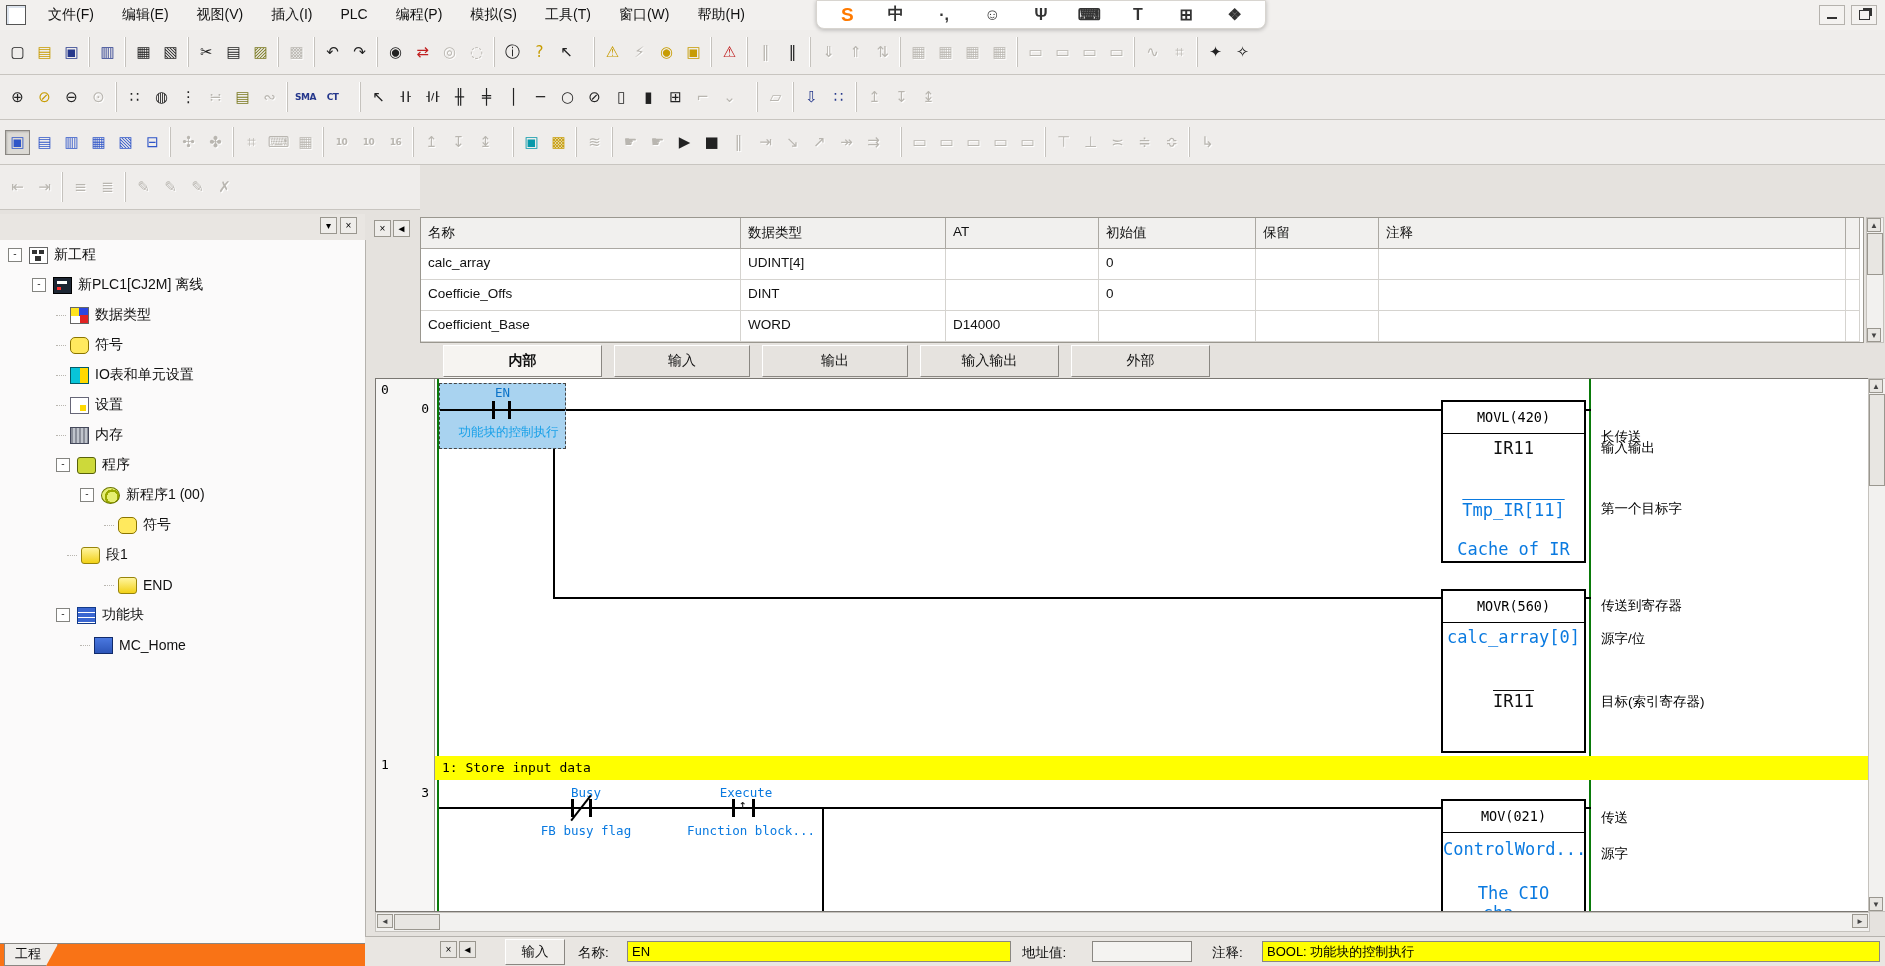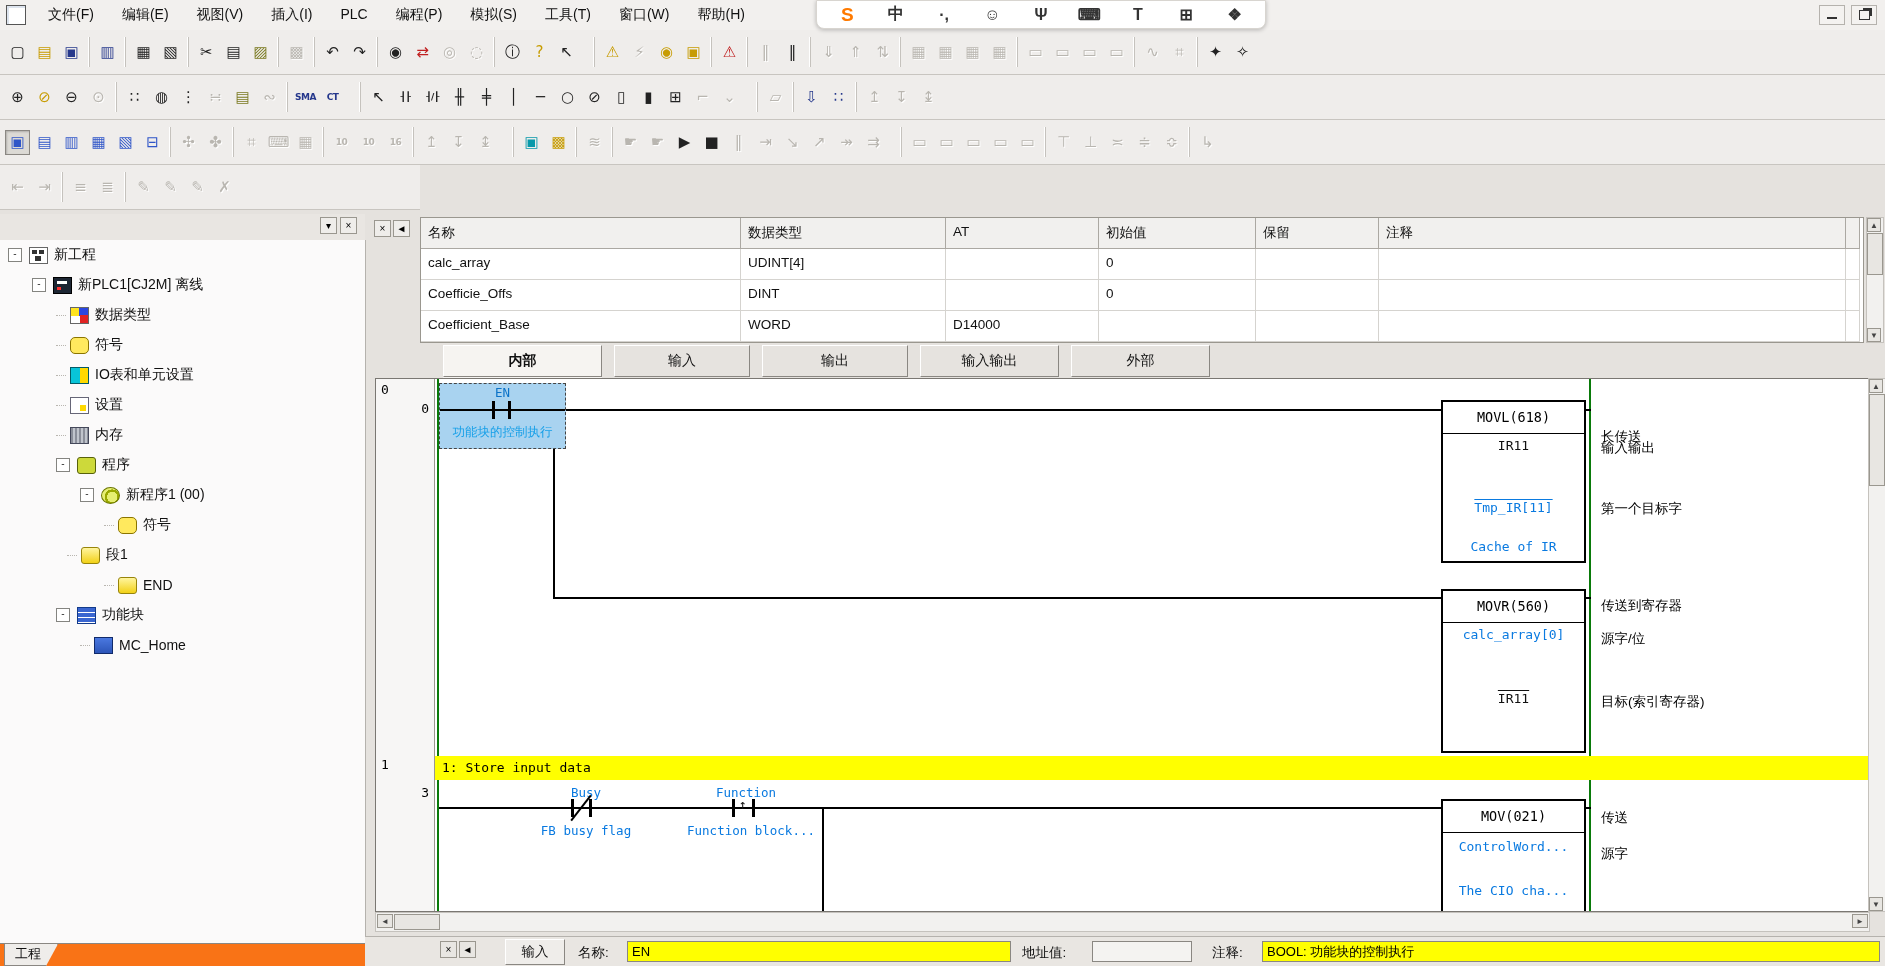--- a/index.html
+++ b/index.html
@@ -96,21 +96,21 @@
           border:1px solid #7a7772;overflow:hidden;font-family:"DejaVu Sans Mono",monospace;}
   #gutter{position:absolute;left:0;top:0;width:58px;height:532px;background:#f7f6f5;
           border-right:1px solid #9a978f;}
   .gnum{position:absolute;font-size:13px;color:#000;}
   .busbar{position:absolute;width:2px;background:#0a7a0a;top:0;height:532px;}
   .wire{position:absolute;height:2px;background:#000;}
   .vwire{position:absolute;width:2px;background:#000;}
   .lblock{position:absolute;width:141px;border:2px solid #000;background:#fff;}
   .lbhead{height:31px;border-bottom:1px solid #000;text-align:center;font-size:13.5px;
           line-height:30px;color:#000;}
-  .lbop{position:absolute;left:0;width:100%;text-align:center;font-size:13px;}
+  .lbop{position:absolute;left:0;width:100%;text-align:center;font-size:17px;}
   .opblue{color:#0a7ae0;}
   .ovl{text-decoration:overline;}
   .lcomment{position:absolute;left:1225px;font-family:"Liberation Sans",sans-serif;
             font-size:13.5px;color:#000;white-space:nowrap;}
   .cbar{position:absolute;width:3px;height:18px;background:#000;}
   .clabel{position:absolute;text-align:center;font-size:12.5px;color:#0a7ae0;white-space:nowrap;}
   #ensel{position:absolute;left:63px;top:4px;width:125px;height:64px;background:#a9d3f0;
          border:1px dashed #444;z-index:5;}
   #rcomment{position:absolute;left:59px;top:377px;width:1434px;height:24px;background:#ffff00;
             font-size:13px;line-height:23px;padding-left:7px;color:#000;}
@@ -530,25 +530,25 @@
     <div class="vwire" style="left:177px;top:66px;height:153px;"></div>
     <div class="wire" style="left:177px;top:218px;width:890px;"></div>
     <div class="wire" style="left:1206px;top:30px;width:9px;"></div>
     <div class="wire" style="left:1206px;top:218px;width:9px;"></div>
 
     <div id="ensel">
       <div class="clabel" style="left:0;top:1px;width:100%;color:#0b72c8;">EN</div>
       <div class="wire" style="left:0;top:25px;width:125px;"></div>
       <div class="cbar" style="left:52px;top:17px;"></div>
       <div class="cbar" style="left:68px;top:17px;"></div>
-      <div class="clabel" style="left:0;top:40px;width:100%;color:#18a0e8;">功能块的控制执行</div>
+      <div class="clabel" style="left:6px;top:40px;width:100%;color:#18a0e8;">功能块的控制执行</div>
     </div>
 
     <div class="lblock" style="left:1065px;top:21px;height:159px;">
-      <div class="lbhead">MOVL(618)</div>
+      <div class="lbhead">MOVL(420)</div>
       <div class="lbop" style="top:36px;">IR11</div>
       <div class="lbop opblue ovl" style="top:98px;">Tmp_IR[11]</div>
       <div class="lbop opblue" style="top:137px;">Cache of IR</div>
     </div>
     <div class="lcomment" style="top:23px;margin-top:26px;">长传送</div>
     <div class="lcomment" style="top:60px;">输入输出</div>
     <div class="lcomment" style="top:121px;">第一个目标字</div>
 
     <div class="lblock" style="left:1065px;top:210px;height:160px;">
       <div class="lbhead">MOVR(560)</div>
@@ -566,21 +566,21 @@
 
     <div>
       <div class="clabel" style="left:175px;top:406px;width:70px;">Busy</div>
       <div class="cbar" style="left:195px;top:420px;"></div>
       <div class="cbar" style="left:213px;top:420px;"></div>
       <div style="position:absolute;left:189px;top:428px;width:32px;height:2px;background:#000;transform:rotate(-52deg);"></div>
       <div class="clabel" style="left:145px;top:444px;width:130px;">FB busy flag</div>
     </div>
 
     <div>
-      <div class="clabel" style="left:325px;top:406px;width:90px;">Function</div>
+      <div class="clabel" style="left:325px;top:406px;width:90px;">Execute</div>
       <div class="cbar" style="left:356px;top:420px;"></div>
       <div class="cbar" style="left:376px;top:420px;"></div>
       <div style="position:absolute;left:358px;top:418px;width:18px;text-align:center;font-size:13px;">↑</div>
       <div class="clabel" style="left:295px;top:444px;width:160px;">Function block...</div>
     </div>
 
     <div class="lblock" style="left:1065px;top:420px;height:112px;border-bottom:none;">
       <div class="lbhead">MOV(021)</div>
       <div class="lbop opblue" style="top:38px;">ControlWord...</div>
       <div class="lbop opblue" style="top:82px;">The CIO cha...</div>

